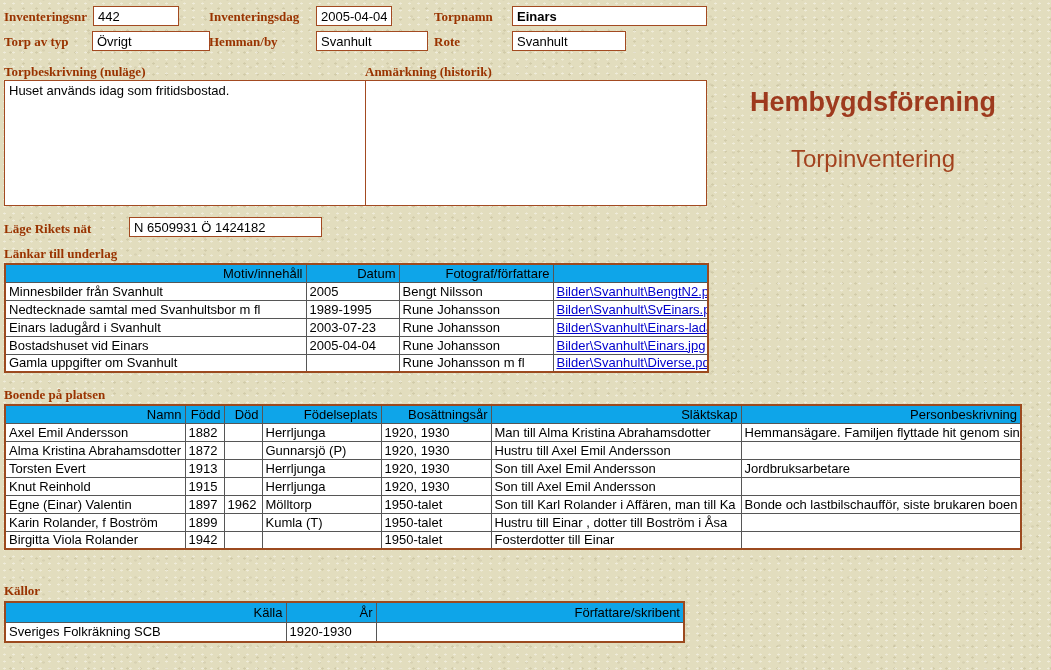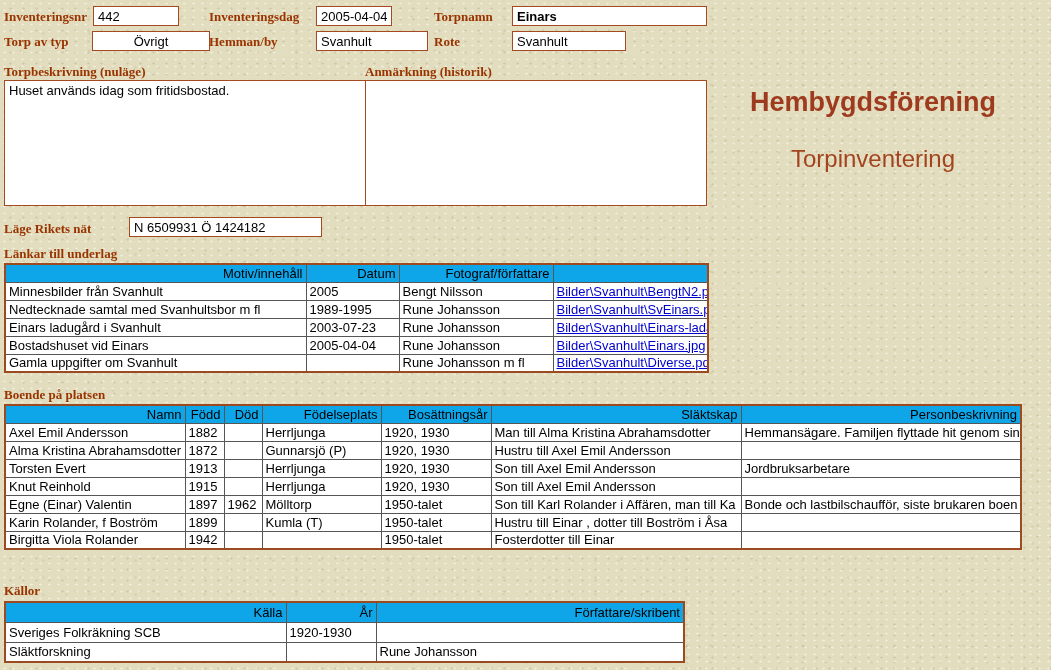--- a/index.html
+++ b/index.html
@@ -98,21 +98,21 @@
 <body>
 
 <span class="lbl" style="left:4px;top:9px">Inventeringsnr</span>
 <input class="inp right" style="left: 93px; top: 6px; width: 86px;" value="442">
 <span class="lbl" style="left:209px;top:9px">Inventeringsdag</span>
 <input class="inp center" style="left: 316px; top: 6px; width: 76px;" value="2005-04-04">
 <span class="lbl" style="left:434px;top:9px">Torpnamn</span>
 <input class="inp bold" style="left: 512px; top: 6px; width: 195px;" value="Einars">
 
 <span class="lbl" style="left:4px;top:34px">Torp av typ</span>
-<input class="inp" style="left: 92px; top: 31px; width: 118px; text-align: center;" value="Övrigt">
+<input class="inp" style="left: 92px; top: 31px; width: 118px;" value="Övrigt">
 <span class="lbl" style="left:209px;top:34px">Hemman/by</span>
 <input class="inp" style="left: 316px; top: 31px; width: 112px;" value="Svanhult">
 <span class="lbl" style="left:434px;top:34px">Rote</span>
 <input class="inp" style="left: 512px; top: 31px; width: 114px;" value="Svanhult">
 
 <span class="lbl" style="left:4px;top:64px">Torpbeskrivning (nuläge)</span>
 <textarea class="box" style="left: 4px; top: 80px; width: 376px; height: 126px;">Huset används idag som fritidsbostad.</textarea>
 
 <span class="lbl" style="left:365px;top:64px">Anmärkning (historik)</span>
 <textarea class="box" style="left: 365px; top: 80px; width: 342px; height: 126px;"></textarea>
@@ -279,19 +279,14 @@
         <th>År</th>
         <th>Författare/skribent</th>
       </tr>
     </thead>
   <tbody>
       <tr>
         <td>Sveriges Folkräkning SCB</td>
         <td>1920-1930</td>
         <td></td>
       </tr>
-      <tr>
-        <td>Släktforskning</td>
-        <td></td>
-        <td>Rune Johansson</td>
-      </tr>
     </tbody>
 </table>
 
 </body></html>

